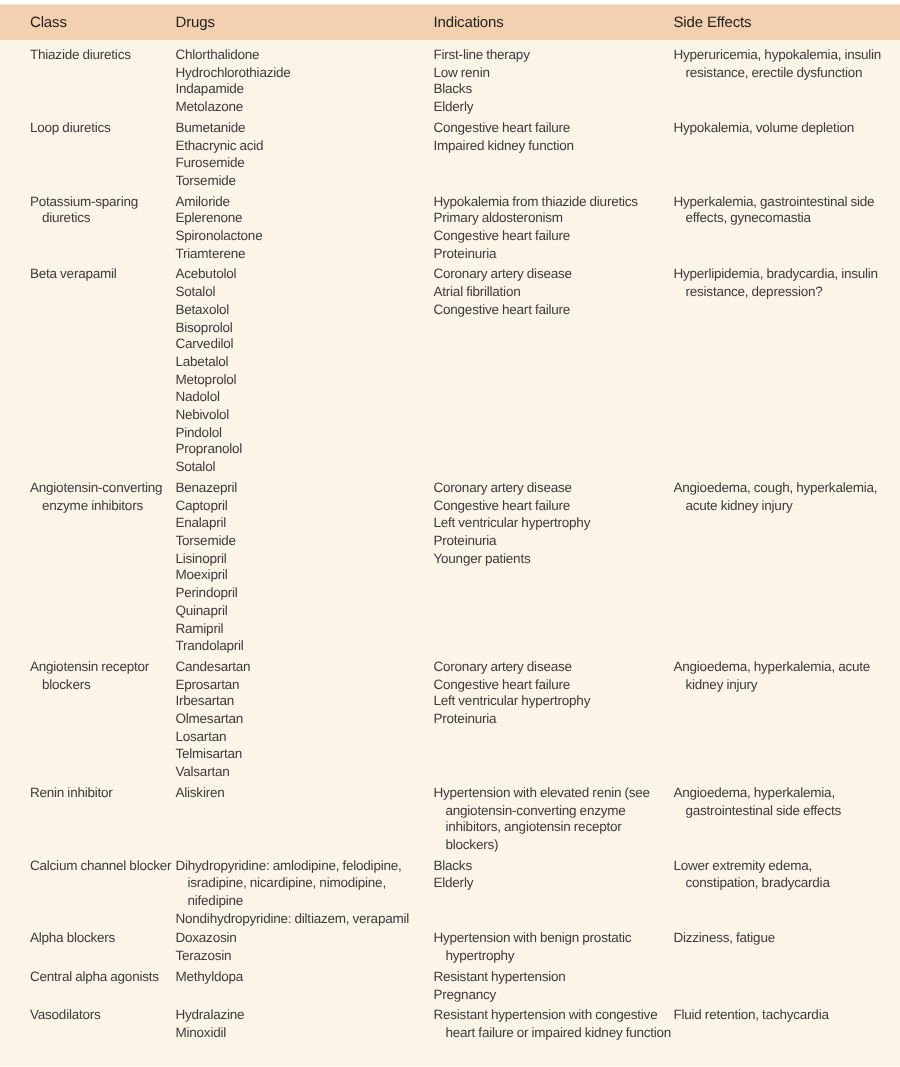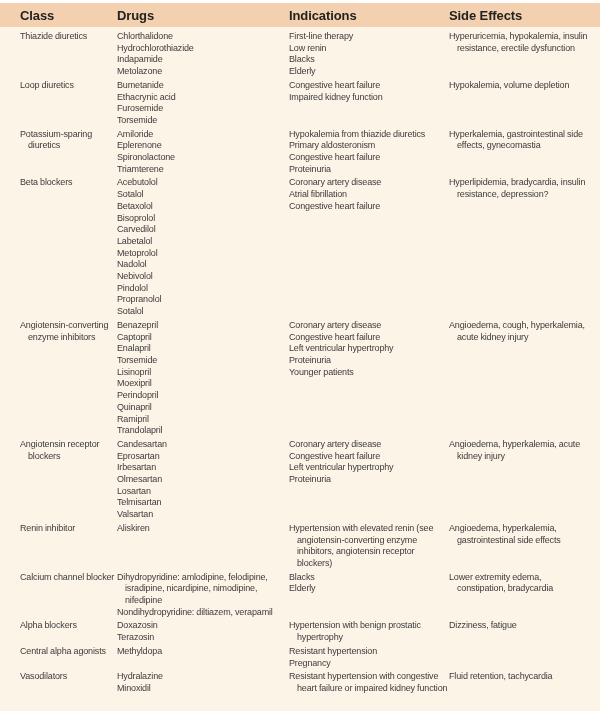--- a/index.html
+++ b/index.html
@@ -26,22 +26,22 @@
     height: 3px;
     background: #ffffff;
     flex: 0 0 auto;
   }
   .thead {
     flex: 0 0 auto;
     background: var(--header-bg);
     display: grid;
     grid-template-columns: 97px 172px 160px 1fr;
     padding: 7px 8px 6px 20px;
-    font-size: 13px;
-    font-weight: bold;
+    font-size: 10px;
+    font-weight: normal;
     letter-spacing: -0.1px;
     color: var(--header-text);
     line-height: 11px;
   }
   .tbody {
     flex: 1 1 auto;
     background: var(--body-bg);
     padding: 3px 8px 6px 20px;
   }
   .row {
@@ -131,21 +131,21 @@
           <div class="item">Congestive heart failure</div>
           <div class="item">Proteinuria</div>
         </div>
       <div class="cell side-effects-cell">
           <div class="item">Hyperkalemia, gastrointestinal side effects, gynecomastia</div>
         </div>
     </div>
 
     <div class="row">
       <div class="cell class-cell">
-          <div class="item">Beta blockers</div>
+          <div class="item">Beta verapamil</div>
         </div>
       <div class="cell drugs-cell">
           <div class="item">Acebutolol</div>
           <div class="item">Sotalol</div>
           <div class="item">Betaxolol</div>
           <div class="item">Bisoprolol</div>
           <div class="item">Carvedilol</div>
           <div class="item">Labetalol</div>
           <div class="item">Metoprolol</div>
           <div class="item">Nadolol</div>

